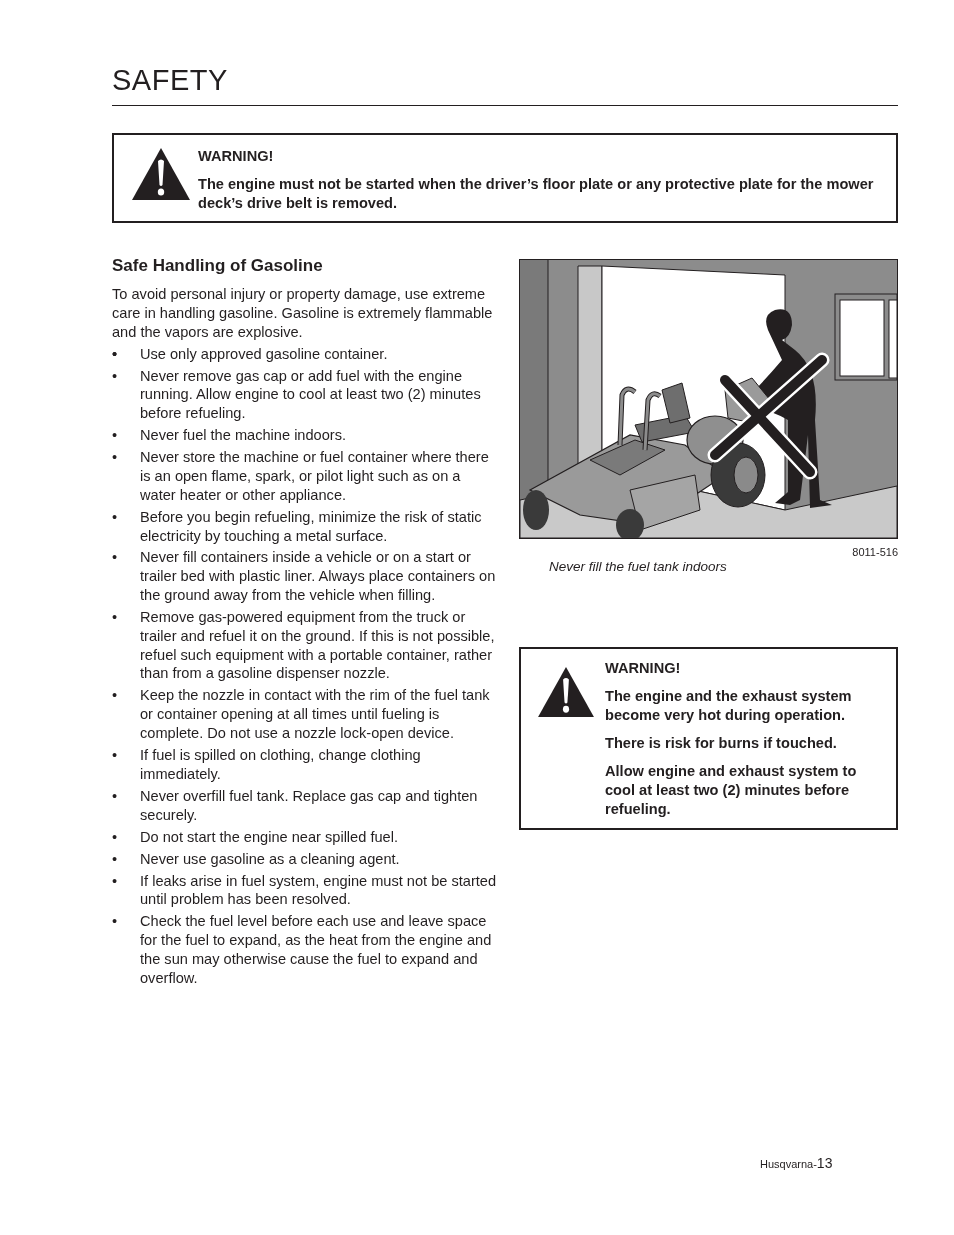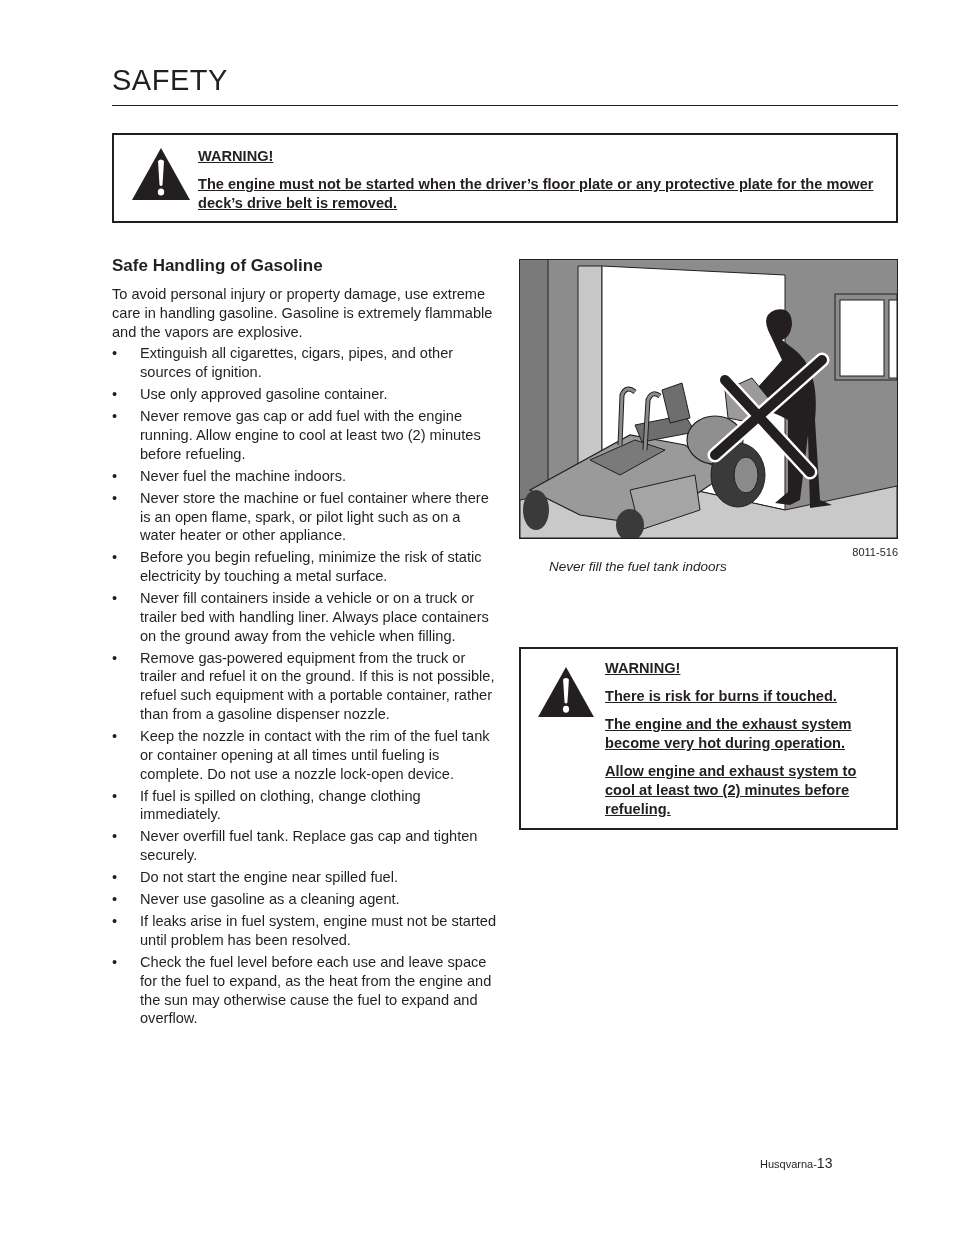--- a/index.html
+++ b/index.html
@@ -13,21 +13,21 @@
   }
   .title-rule {
     position: absolute; left: 112px; top: 105px; width: 786px; height: 0;
     border-top: 1px solid #231f20;
   }
   .warn-box {
     position: absolute; border: 2px solid #231f20; box-sizing: border-box; background: #fff;
   }
   .warn-box .tri { position: absolute; }
   .warn-box .wtext { position: absolute; font-weight: bold; font-size: 14.6px; line-height: 19px; }
-  .warn-box .wtext p { margin: 0 0 9px 0; text-decoration: underline; }
+  .warn-box .wtext p { margin: 0 0 9px 0; }
   .warn-box .wtext p.head { margin-bottom: 9px; }
 
   #warn1 { left: 112px; top: 133px; width: 786px; height: 90px; }
   #warn1 .tri { left: 17px; top: 12px; }
   #warn1 .wtext { left: 84px; top: 12px; width: 690px; }
 
   #warn2 { left: 519px; top: 647px; width: 379px; height: 183px; }
   #warn2 .tri { left: 16px; top: 17px; }
   #warn2 .wtext { left: 84px; top: 10px; width: 285px; }
 
@@ -80,27 +80,27 @@
   <div class="wtext">
     <p class="head">WARNING!</p>
     <p>The engine must not be started when the driver’s floor plate or any protective plate for the mower deck’s drive belt is removed.</p>
   </div>
 </div>
 
 <div class="section">
   <h2>Safe Handling of Gasoline</h2>
   <p class="intro">To avoid personal injury or property damage, use extreme care in handling gasoline. Gasoline is extremely flammable and the vapors are explosive.</p>
   <ul>
-    <li><span class="bullet">•</span><span>Extinguish all cigarettes, cigars, pipes, and other sources of ignition.</span></li>
+    <li><span class="bullet">•</span></li>
     <li><span class="bullet">•</span><span>Use only approved gasoline container.</span></li>
     <li><span class="bullet">•</span><span>Never remove gas cap or add fuel with the engine running. Allow engine to cool at least two (2) minutes before refueling.</span></li>
     <li><span class="bullet">•</span><span>Never fuel the machine indoors.</span></li>
     <li><span class="bullet">•</span><span>Never store the machine or fuel container where there is an open flame, spark, or pilot light such as on a water heater or other appliance.</span></li>
     <li><span class="bullet">•</span><span>Before you begin refueling, minimize the risk of static electricity by touching a metal surface.</span></li>
-    <li><span class="bullet">•</span><span>Never fill containers inside a vehicle or on a truck or trailer bed with handling liner. Always place containers on the ground away from the vehicle when filling.</span></li>
+    <li><span class="bullet">•</span><span>Never fill containers inside a vehicle or on a start or trailer bed with plastic liner. Always place containers on the ground away from the vehicle when filling.</span></li>
     <li><span class="bullet">•</span><span>Remove gas-powered equipment from the truck or trailer and refuel it on the ground. If this is not possible, refuel such equipment with a portable container, rather than from a gasoline dispenser nozzle.</span></li>
     <li><span class="bullet">•</span><span>Keep the nozzle in contact with the rim of the fuel tank or container opening at all times until fueling is complete. Do not use a nozzle lock-open device.</span></li>
     <li><span class="bullet">•</span><span>If fuel is spilled on clothing, change clothing immediately.</span></li>
     <li><span class="bullet">•</span><span>Never overfill fuel tank. Replace gas cap and tighten securely.</span></li>
     <li><span class="bullet">•</span><span>Do not start the engine near spilled fuel.</span></li>
     <li><span class="bullet">•</span><span>Never use gasoline as a cleaning agent.</span></li>
     <li><span class="bullet">•</span><span>If leaks arise in fuel system, engine must not be started until problem has been resolved.</span></li>
     <li><span class="bullet">•</span><span>Check the fuel level before each use and leave space for the fuel to expand, as the heat from the engine and the sun may otherwise cause the fuel to expand and overflow.</span></li>
   </ul>
 </div>
@@ -158,21 +158,21 @@
 <div class="fig-caption">Never fill the fuel tank indoors</div>
 
 <div class="warn-box" id="warn2">
   <svg class="tri" width="58" height="52" viewBox="0 0 60 54">
     <polygon points="30,1 59,53 1,53" fill="#231f20"></polygon>
     <path d="M27,14 Q30,11 33,14 L31.5,38 Q30,40 28.5,38 Z" fill="#fff"></path>
     <ellipse cx="30" cy="45" rx="3.2" ry="3.6" fill="#fff"></ellipse>
   </svg>
   <div class="wtext">
     <p class="head">WARNING!</p>
+    <p>The engine and the exhaust system become very hot during operation.</p>
     <p>There is risk for burns if touched.</p>
-    <p>The engine and the exhaust system become very hot during operation.</p>
     <p>Allow engine and exhaust system to cool at least two (2) minutes before refueling.</p>
   </div>
 </div>
 
 <div class="footer">
   <span>Husqvarna-</span><span class="pnum">13</span>
 </div>
 
 </body></html>

